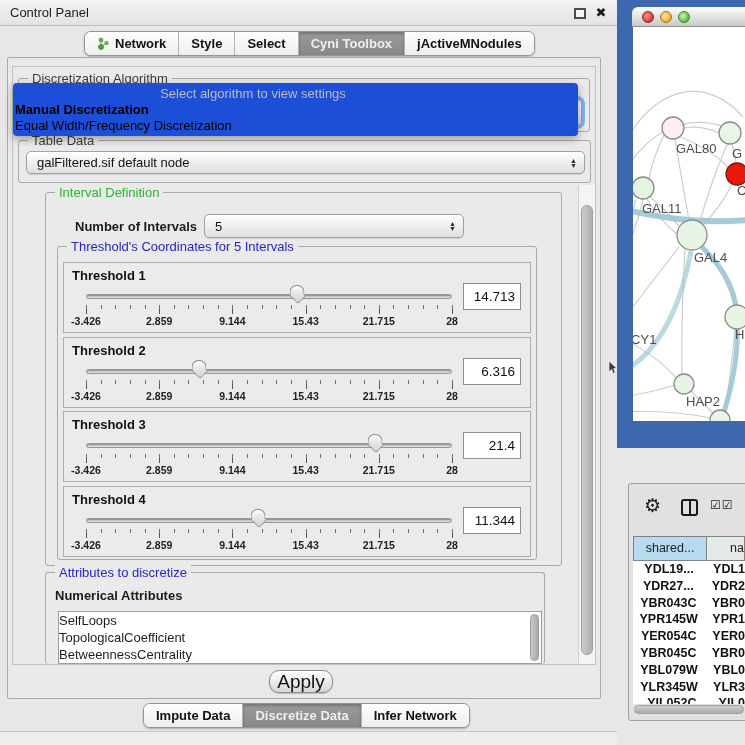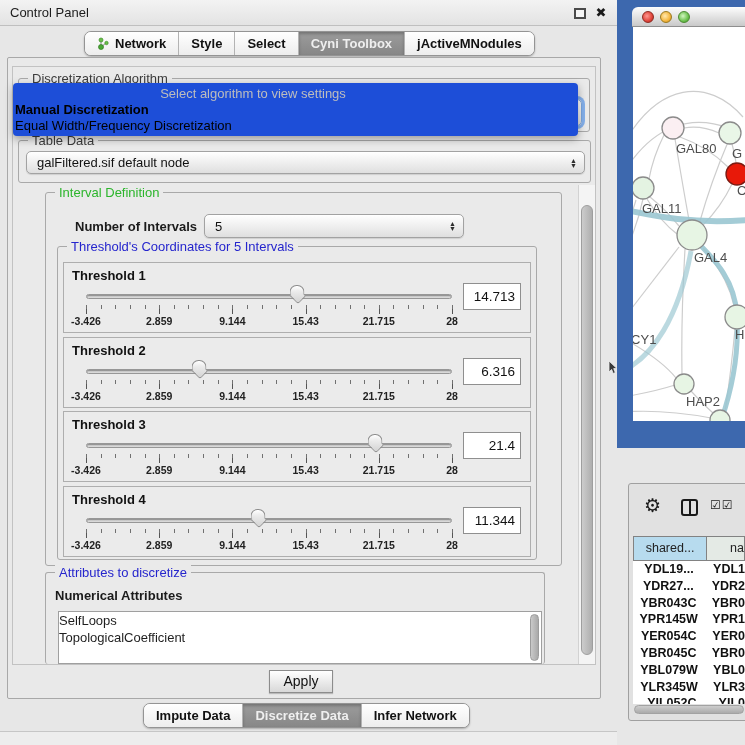--- a/index.html
+++ b/index.html
@@ -75,22 +75,22 @@
   .attr-item { font-size:13px; line-height:17px; color:#1e1e1e; white-space:nowrap; }
   .list-vthumb { position:absolute; right:2px; top:2px; width:9px; height:47px; border-radius:5px;
     background:linear-gradient(90deg,#c9c9c9,#a9a9a9); border:1px solid #9c9c9c; }
 
   
   .vtrack { position:absolute; left:578px; top:185px; width:17px; height:479px; background:#f4f4f4; border-left:1px solid #d2d2d2; }
   .vthumb { position:absolute; left:2px; top:20px; width:12px; height:450px; border-radius:6px;
     background:linear-gradient(90deg,#cccccc,#aeaeae); border:1px solid #9e9e9e; }
 
   
-  .apply-btn { position:absolute; left:269px; top:670px; width:64px; height:23px; border:1px solid #8c8c8c; border-radius:0;
-    background:linear-gradient(#ffffff,#d8d8d8); box-shadow:0 1px 1px rgba(0,0,0,.2); font-size:14px; color:#111; text-align:center; line-height:21px; }
+  .apply-btn { position:absolute; left:269px; top:670px; width:64px; height:23px; border:1px solid #8c8c8c; border-radius:10px;
+    background:linear-gradient(#ffffff,#d8d8d8); box-shadow:0 1px 1px rgba(0,0,0,.2); font-size:19px; color:#111; text-align:center; line-height:21px; }
 
   .bottom-sep { position:absolute; left:0; top:731px; width:617px; height:14px; background:#ededed; border-top:1px solid #c6c6c6; }
 
   
   .desktop { position:absolute; left:617px; top:0; width:128px; height:448px; background:#3d68ae; }
   .net-titlebar { position:absolute; left:632px; top:7px; width:113px; height:20px;
     background:linear-gradient(#fdfdfd,#c9c9c9); border-bottom:1px solid #8f8f8f; border-radius:6px 0 0 0; }
   .light { position:absolute; top:4px; width:12px; height:12px; border-radius:50%; }
   .light.red    { left:10px; background:radial-gradient(circle at 4px 4px,#ff9890,#e0443a 60%,#9c1f16); border:1px solid #8e2b22; }
   .light.yellow { left:28px; background:radial-gradient(circle at 4px 4px,#ffe9b0,#f4b53d 60%,#b57b14); border:1px solid #9a7a20; }
@@ -281,20 +281,21 @@
     <div class="valbox">11.344</div>
   </div>
 
   <div class="group" style="left:45px; top:572px; width:500px; height:92px; border-bottom:none;">
     <span class="group-label lbl-blue">Attributes to discretize</span>
   </div>
   <span style="position:absolute; left:55px; top:588px; font-weight:bold; font-size:13px;">Numerical Attributes</span>
   <div class="attr-list">
       <div class="attr-item">SelfLoops</div>
       <div class="attr-item">TopologicalCoefficient</div>
+      <div class="attr-item">BetweennessCentrality</div>
     </div>
   <div class="list-vthumb" style="position:absolute; left:530px; top:614px;"></div>
 
   <div class="vtrack">
     <div class="vthumb"></div>
   </div>
 
   <div class="apply-btn">Apply</div>
 
   <div class="segstrip bottom-tabs">

